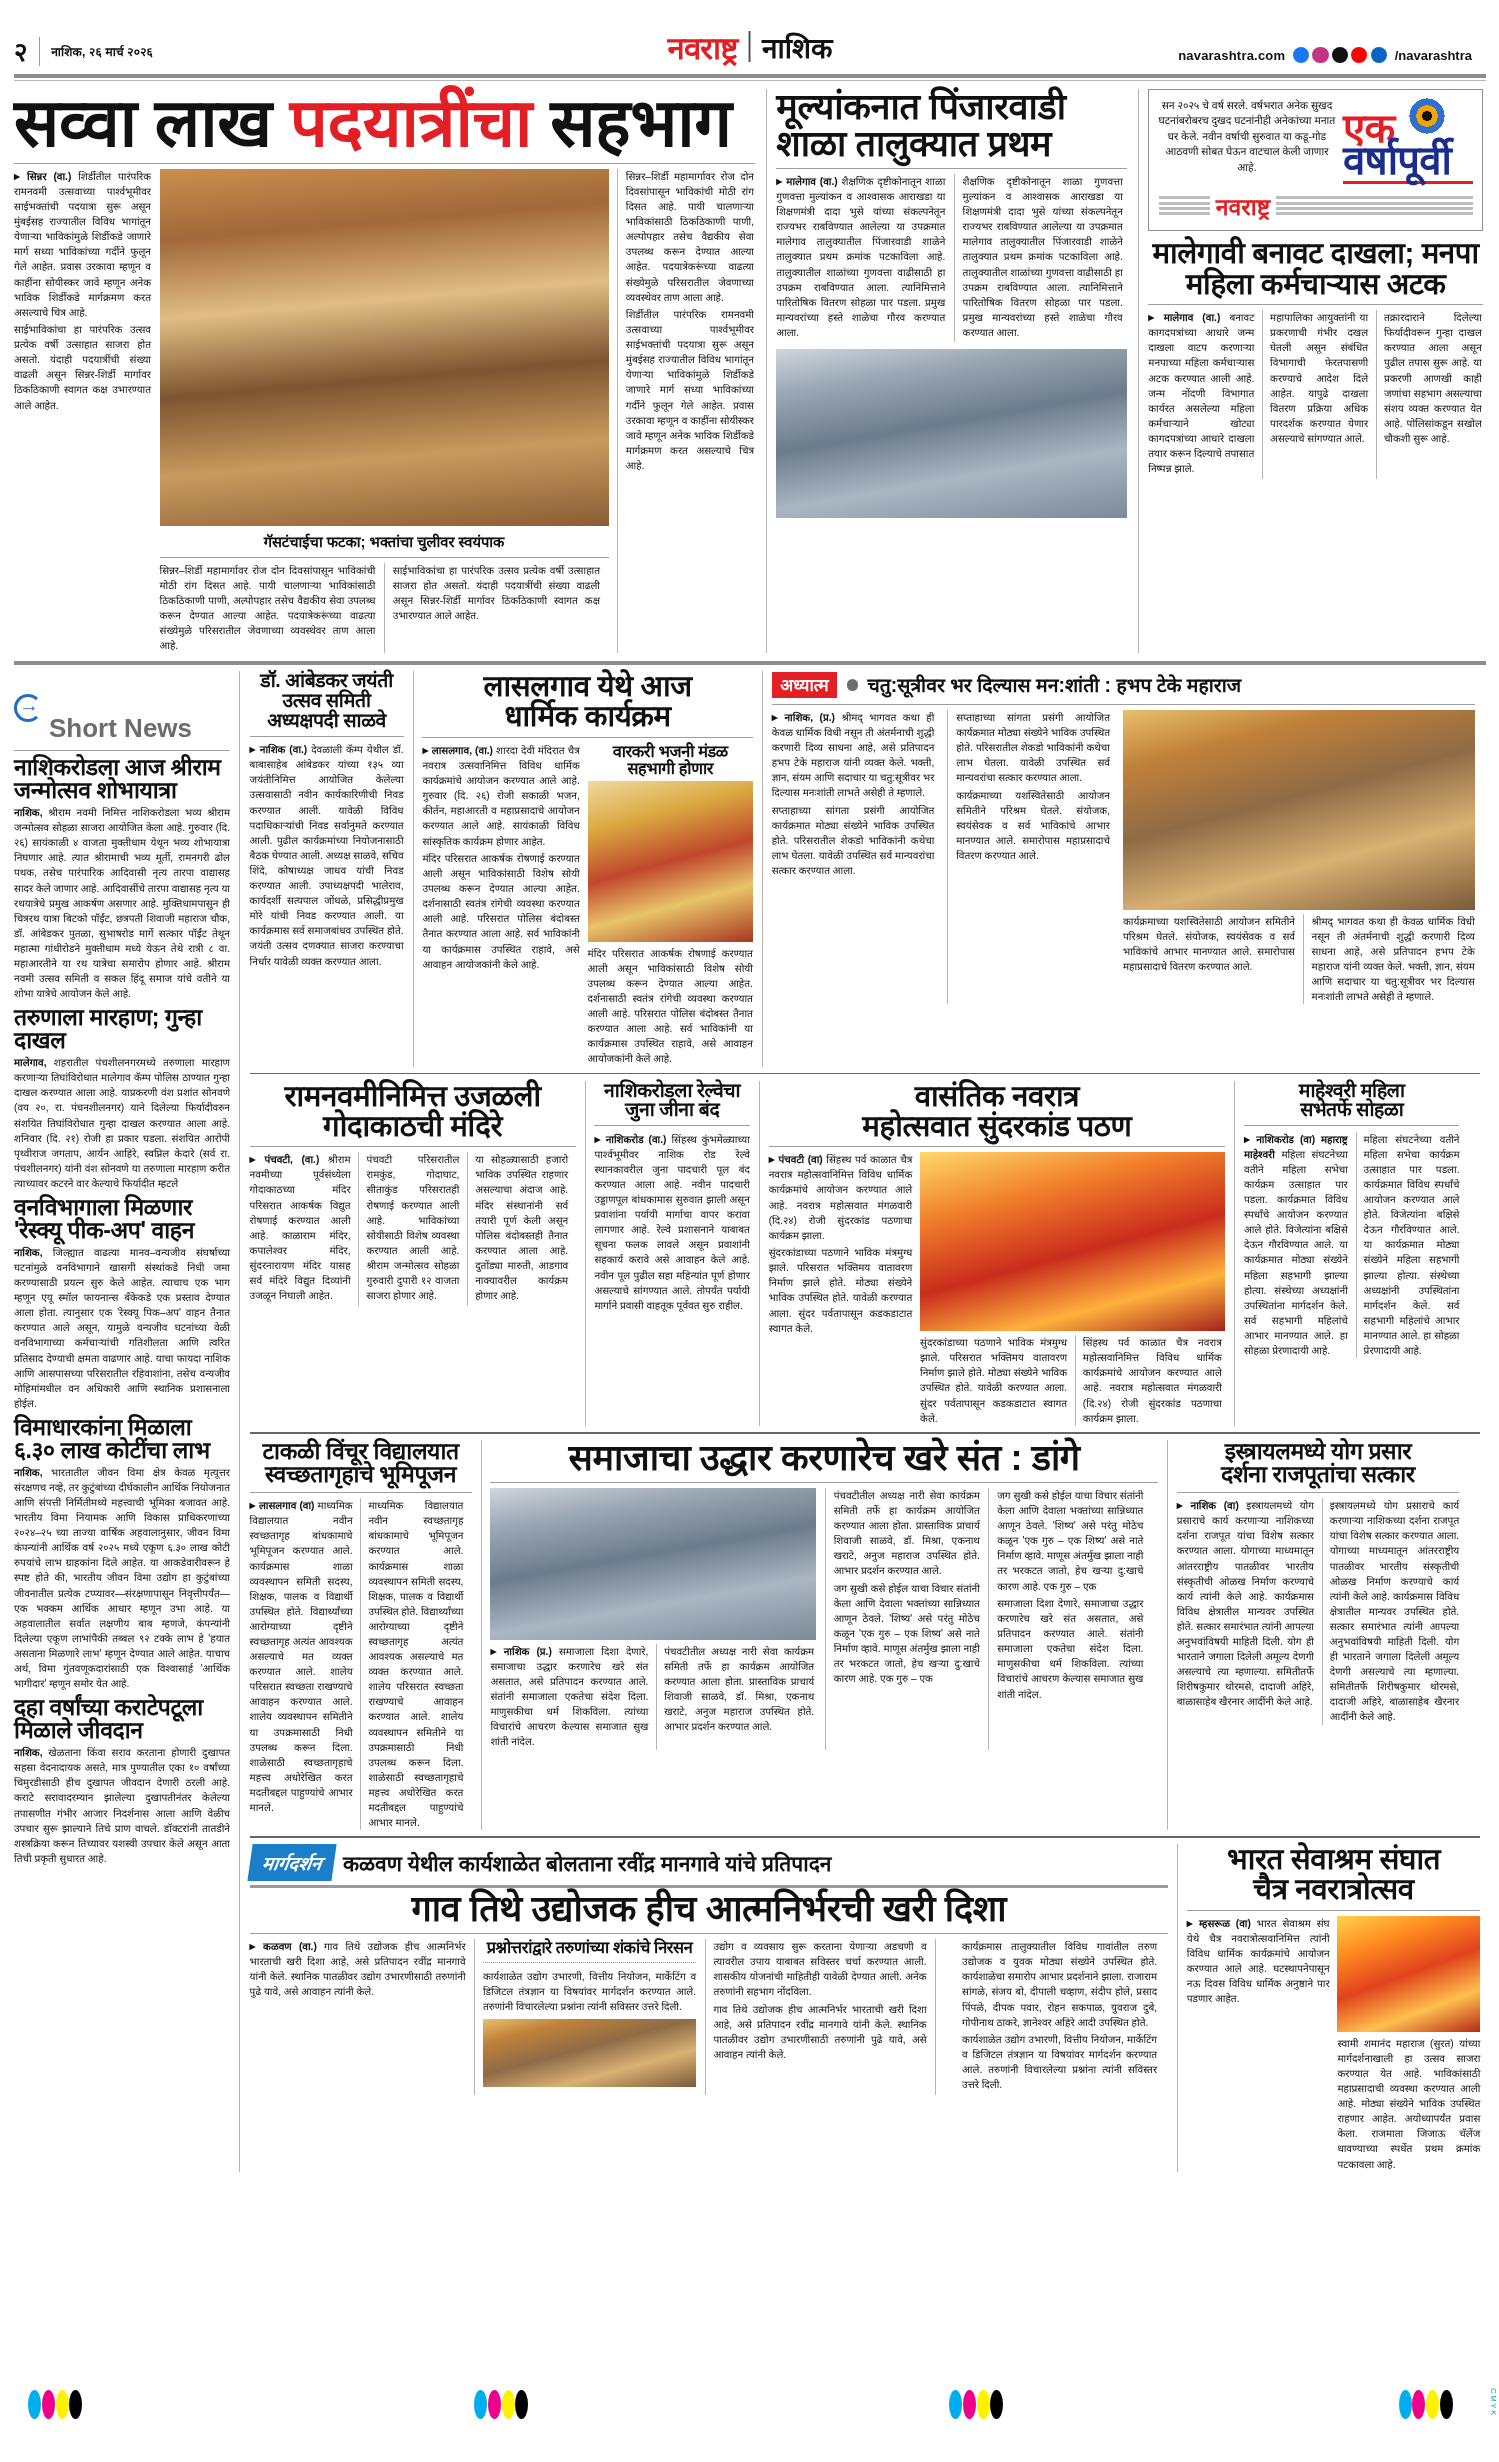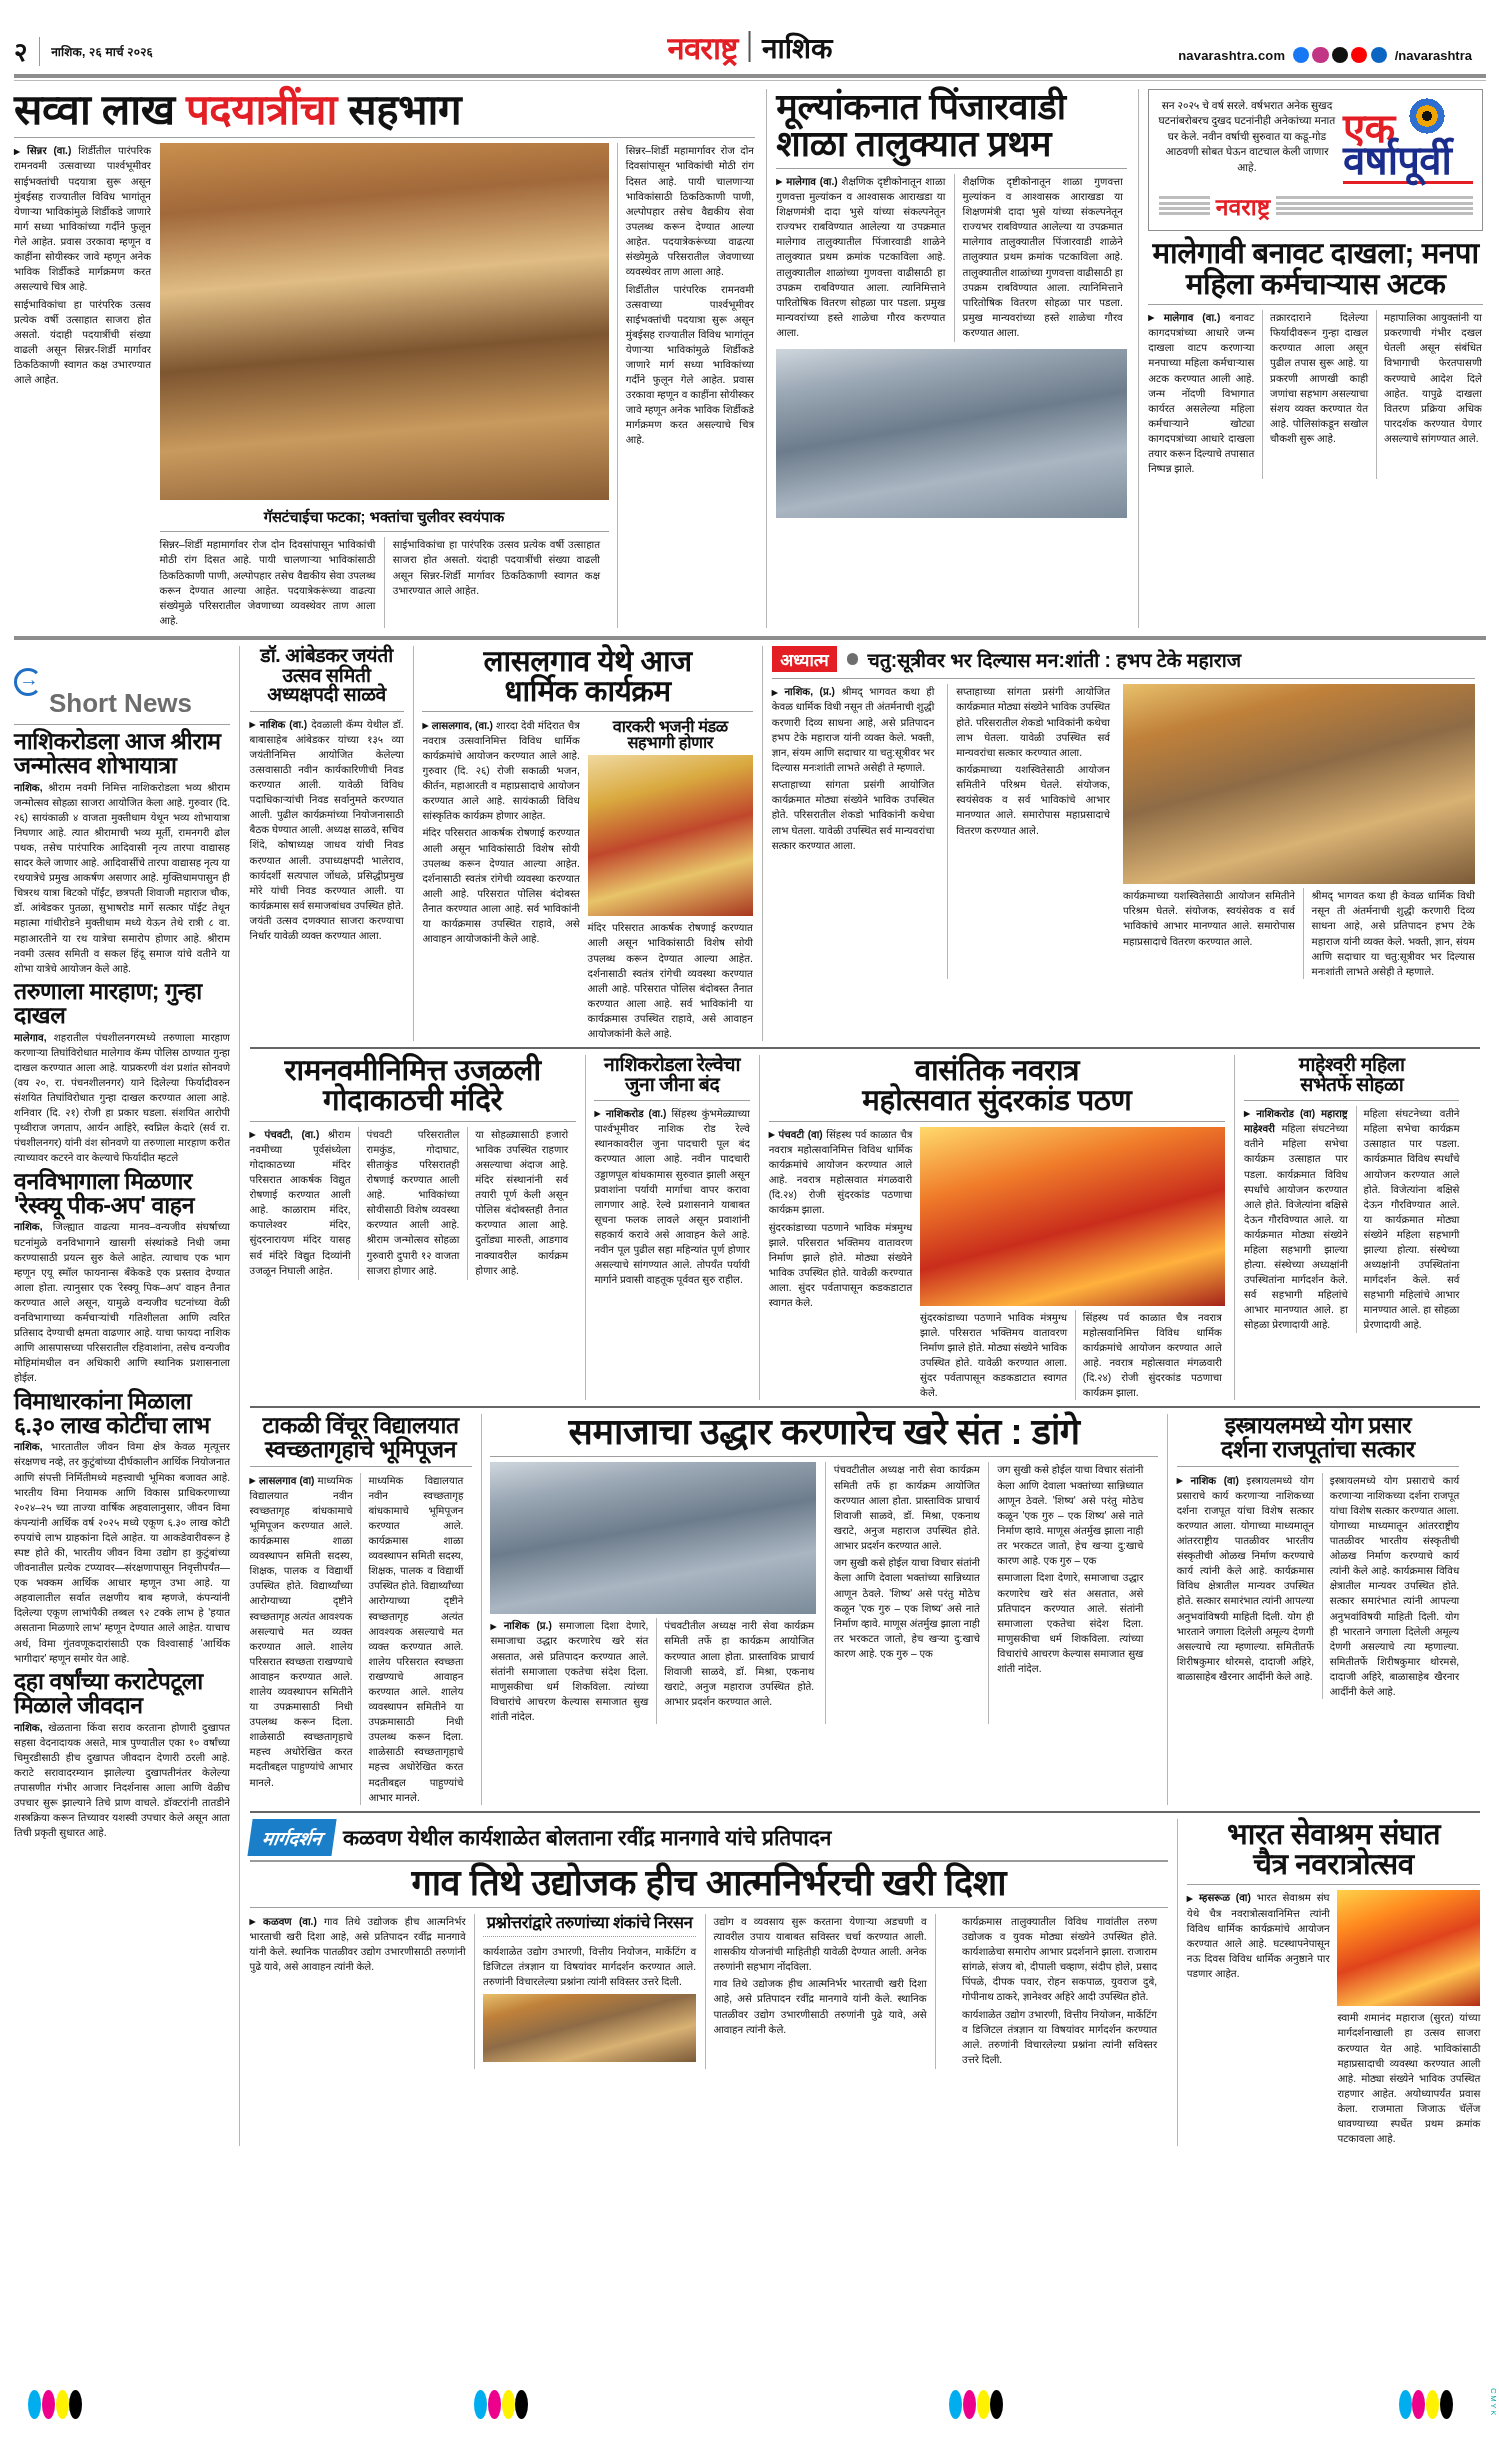--- a/index.html
+++ b/index.html
@@ -29,21 +29,21 @@
   .soc i { width:16.3px; height:16.3px; border-radius:50%; display:inline-block; }
   .soc .fb{background:#1877f2;} .soc .ig{background:#c13584;} .soc .x{background:#111;}
   .soc .yt{background:#ff0000;} .soc .in{background:#0a66c2;}
   .mh-handle { font-weight:600; }
 
   .rule-thick { height:3.9px; background:#8d8d8d; margin:3.1px 0 0; }
   .rule-thin  { height:1.6px; background:#b9b9b9; margin:1.6px 0 7.8px; }
 
   
   .hl { font-weight:800; line-height:1.02; letter-spacing:-0.4px; }
-  .hl-xxl { font-size:42px; }
+  .hl-xxl { font-size:67px; }
   .hl-xl  { font-size:36px; }
   .hl-l   { font-size:29.5px; }
   .hl-m   { font-size:23px; }
   .hl-s   { font-size:19.4px; }
   .hl-xs  { font-size:16.3px; }
   .red { color:#e31e24; }
   .sub { font-size:22.5px; font-weight:700; line-height:1.12; }
   .body { font-size:10.2px; line-height:1.48; text-align:justify; }
   .body p { margin:0 0 2.3px; }
   .dateline { font-weight:700; }
@@ -202,22 +202,22 @@
 
       <div style="margin-top:7.8px">
         <div class="hl hl-l" style="text-align:center">मालेगावी बनावट दाखला; मनपा</div>
         <div class="hl hl-l" style="text-align:center">महिला कर्मचाऱ्यास अटक</div>
         <div class="hr1"></div>
         <div style="display:flex;gap:7.8px">
           <div class="body" style="width:106px">
             <p><span class="dateline arrow">मालेगाव (वा.)</span>
                <span>बनावट कागदपत्रांच्या आधारे जन्म दाखला वाटप करणाऱ्या मनपाच्या महिला कर्मचाऱ्यास अटक करण्यात आली आहे. जन्म नोंदणी विभागात कार्यरत असलेल्या महिला कर्मचाऱ्याने खोट्या कागदपत्रांच्या आधारे दाखला तयार करून दिल्याचे तपासात निष्पन्न झाले.</span></p>
           </div>
+          <div class="body vr" style="width:106px;padding-left:7px">महापालिका आयुक्तांनी या प्रकरणाची गंभीर दखल घेतली असून संबंधित विभागाची फेरतपासणी करण्याचे आदेश दिले आहेत. यापुढे दाखला वितरण प्रक्रिया अधिक पारदर्शक करण्यात येणार असल्याचे सांगण्यात आले.</div>
           <div class="body vr" style="width:106px;padding-left:7px">तक्रारदाराने दिलेल्या फिर्यादीवरून गुन्हा दाखल करण्यात आला असून पुढील तपास सुरू आहे. या प्रकरणी आणखी काही जणांचा सहभाग असल्याचा संशय व्यक्त करण्यात येत आहे. पोलिसांकडून सखोल चौकशी सुरू आहे.</div>
-          <div class="body vr" style="width:106px;padding-left:7px">महापालिका आयुक्तांनी या प्रकरणाची गंभीर दखल घेतली असून संबंधित विभागाची फेरतपासणी करण्याचे आदेश दिले आहेत. यापुढे दाखला वितरण प्रक्रिया अधिक पारदर्शक करण्यात येणार असल्याचे सांगण्यात आले.</div>
         </div>
       </div>
     </div>
   </div>
 
   <div class="rule-thick" style="margin-top:7.8px"></div>
 
   <div class="cols" style="margin-top:6.2px">
 
     <div class="c" style="width:216px">

